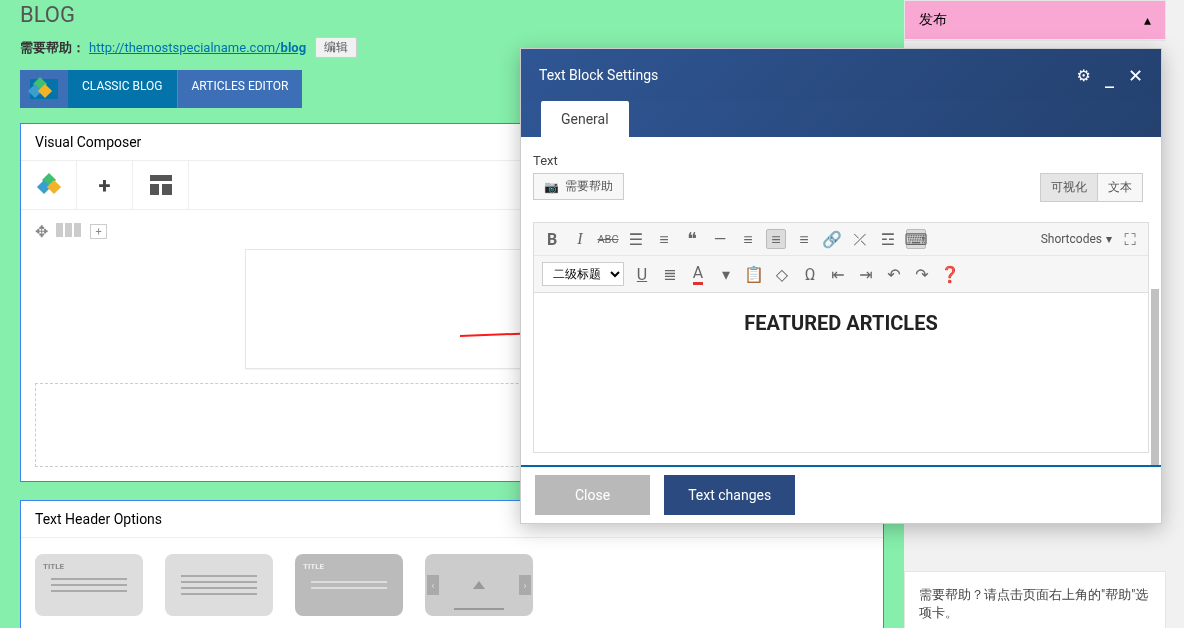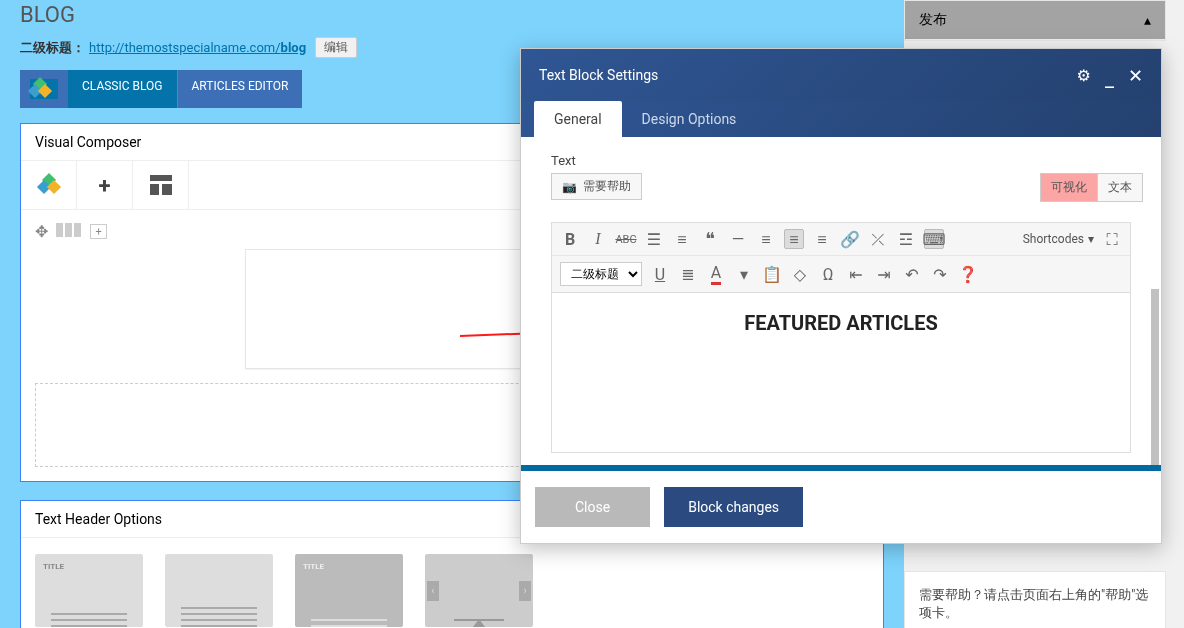--- a/index.html
+++ b/index.html
@@ -1,18 +1,18 @@
 <!DOCTYPE html>
 <html><head>
   <meta charset="utf-8">
   <style>
     * { margin: 0; padding: 0; box-sizing: border-box; font-family: -apple-system, BlinkMacSystemFont, "Segoe UI", Roboto, "Helvetica Neue", Arial, sans-serif; }
     body { background: #f1f1f1; width: 1184px; height: 628px; overflow: hidden; position: relative; }
     .main-area { display: flex; width: 100%; height: 100%; padding: 0; }
-    .left-col { flex: 1; padding: 0 20px 0 20px; background: #7dd3fc; min-width: 0; }
+    .left-col { flex: 1; padding: 0 20px 0 20px; background: #86efac; min-width: 0; }
     .right-col { width: 280px; padding-right: 18px; }
     .page-title { font-size: 22px; font-weight: 400; color: #555; margin-top: 2px; margin-bottom: 10px; }
     .permalink-row { font-size: 13px; color: #333; margin-bottom: 12px; display:flex; align-items:center; gap:4px }
     .permalink-row a { color: #0073aa; text-decoration: underline; }
     .permalink-row strong { color: #0073aa; }
     .edit-btn { margin-left: 5px; background: #f1f1f1; border: 1px solid #ccc; border-radius: 2px; padding: 1px 8px; font-size:12px; cursor: pointer; color:#555 }
     .mode-toggle { display: flex; gap: 0; margin-bottom: 15px; }
     .mode-toggle div { background: #0473aa; color: #fff; font-size: 12px; padding: 9px 14px; cursor: pointer; }
     .mode-toggle .vc-ico { background: #3c6fb5; padding:9px 10px; display:flex; align-items:center; justify-content:center }
     .mode-toggle .editor-btn { background:#3c6fb5; border-left:1px solid rgba(255,255,255,.15) }
@@ -22,48 +22,48 @@
     .vc-toolbar .tb-btn { width:56px; height:48px; display:flex; align-items:center; justify-content:center; border-right:1px solid #eee; cursor:pointer; color:#666 }
     .vc-canvas { padding: 12px 14px 14px; }
     .row-controls { display:flex; gap:8px; align-items:center; margin-bottom:8px; color:#888 }
     .inner-block { position: relative; margin-left: 210px; background:#fff; border:1px solid #e6e6e6; box-shadow:0 1px 1px rgba(0,0,0,.04); padding:14px 12px 16px }
     .block-icons { display:flex; justify-content:center; gap:8px; color:#888; margin-bottom:6px }
     .feat-box { border:1px solid #d6342b; color:#333; text-align:right; padding:10px 12px; font-size:14px; max-width:260px; margin-left:auto }
     .add-below { display:flex; justify-content:center; margin-top:6px; color:#888 }
     .dashed-box { border:1px dashed #ccc; padding:22px; display:flex; justify-content:flex-end; margin-top:14px }
     .gray-add { background:#bfbfbf; border-radius:3px; width:38px; height:38px; display:flex; align-items:center; justify-content:center; color:#fff; font-size:20px; cursor:pointer }
     .header-opts { display:flex; gap:22px; padding:16px 14px }
-    .opt-thumb { width:108px; height:73px; background:#ddd; border-radius:2px; display:flex; align-items:flex-end; justify-content:center; position:relative; overflow:hidden; cursor:pointer }
+    .opt-thumb { width:108px; height:62px; background:#ddd; border-radius:8px; display:flex; align-items:center; justify-content:center; position:relative; overflow:hidden; cursor:pointer }
     .opt-thumb .lines { width:70%; display:flex; flex-direction:column; gap:4px }
     .opt-thumb .line { height:2px; background:#aaa }
-    .publish-panel { background:#a3a3a3; border:1px solid #e5e5e5; }
+    .publish-panel { background:#f9a8d4; border:1px solid #e5e5e5; }
     .help-text { background:#fff; border:1px solid #e5e5e5; padding:14px; font-size:13px; color:#444; margin-top:530px }
     
     .modal { position:absolute; left:520px; top:48px; width:642px; background:#fff; box-shadow:0 5px 20px rgba(0,0,0,.25); border:1px solid #ccc }
     .modal-header { background:#2b4b80; background: linear-gradient(135deg,#2f5694,#24416f); color:#fff; padding:14px 18px; display:flex; align-items:center; justify-content:space-between }
     .modal-title { font-size:14px; font-weight:400 }
     .modal-header-icons { display:flex; gap:14px; align-items:center }
-    .modal-tabs { display:flex; background:#2b4b80; background: linear-gradient(135deg,#2f5694,#24416f); padding-left:13px }
+    .modal-tabs { display:flex; background:#2b4b80; background: linear-gradient(135deg,#2f5694,#24416f); padding-left:20px }
     .modal-tab { padding:10px 20px; font-size:14px; color:#cdd8ea; cursor:pointer }
     .modal-tab.active { background:#fff; color:#444; border-radius:2px 2px 0 0 }
-    .modal-body { padding:12px 30px; max-height:380px; overflow-y:auto; position:relative }
+    .modal-body { padding:12px 12px; max-height:380px; overflow-y:auto; position:relative }
     .field-label { font-size:13px; color:#444; margin:4px 0 5px }
     .media-btn { display:inline-flex; align-items:center; gap:6px; font-size:12px; border:1px solid #ccc; background:#f7f7f7; padding:4px 10px; cursor:pointer; color:#555 }
     .editor-tabs { position:absolute; right:18px; top:36px; display:flex }
     .etab { border:1px solid #ccc; background:#f7f7f7; padding:5px 10px; font-size:12px; color:#555; cursor:pointer; margin-left:-1px }
-    .etab.active { background:#fca5a5 }
+    .etab.active { background:#e5e5e5 }
     .wp-toolbar { border:1px solid #ddd; margin-top:22px; background:#f6f6f6 }
     .tb-row { display:flex; align-items:center; gap:8px; padding:6px 8px; flex-wrap:nowrap; border-bottom:1px solid #e6e6e6; color:#666 }
     .tb-row:last-child{ border-bottom:none }
     .tb-icn { width:20px; height:20px; display:flex; align-items:center; justify-content:center; cursor:pointer; flex:0 0 auto }
     .tb-row .active-icn { background:#dcdcdc; border:1px solid #bbb; border-radius:2px }
     .format-select { font-size:12px; border:1px solid #ccc; padding:3px 6px; background:#fff }
     .editor-content { background:#fff; border:1px solid #ddd; border-top:none; min-height:160px; padding:18px 10px }
     .editor-content h2 { font-size:20px; font-weight:700; text-align:center; color:#222 }
-    .modal-footer { background:#fff; border-top:6px solid #0369a1; padding:16px 14px; display:flex; gap:14px }
+    .modal-footer { background:#fff; border-top:2px solid #0369a1; padding:8px 14px; display:flex; gap:14px }
     .btn-close { background:#b9b9b9; color:#fff; padding:12px 40px; cursor:pointer; font-size:14px }
     .btn-save { background:#2b4b80; color:#fff; padding:12px 24px; cursor:pointer; font-size:14px }
     .shortcodes { font-size:12px; color:#555; margin-left:auto; display:flex; align-items:flex-end; gap:4px }
     .arrow { position:absolute; left:460px; top:318px; pointer-events:none }
     .arrow svg { overflow:visible }
     .scroll-fake { position:absolute; right:2px; top:152px; width:8px; height:390px; background:#f1f1f1 }
     .scroll-fake .thumb { background:#c1c1c1; width:100%; height:260px; position:absolute; top:0 }
     .vc-logo{ width:20px; height:20px; position:relative }
     .vc-logo span{ position:absolute; width:10px; height:10px }
     .logo-c1{ background:#3fbf6f; left:5px; top:0; transform:rotate(45deg) }
@@ -74,21 +74,21 @@
     .slider-thumb{ background:#ccc }
     .slider-nav{ position:absolute; top:50%; transform:translateY(-50%); width:12px; height:20px; background:#aaa; display:flex; align-items:center; justify-content:center; color:#ddd; font-size:10px }
   </style>
 </head>
 <body>
 
 <div class="main-area">
   <div class="left-col">
     <div class="page-title">BLOG</div>
     <div class="permalink-row">
-      <b>二级标题：</b>
+      <b>需要帮助：</b>
       <a href="#"><span>http://themostspecialname.com/</span><strong>blog</strong></a>
       <button class="edit-btn">编辑</button>
     </div>
     <div class="mode-toggle">
       <div class="vc-ico">
         <div class="vc-logo">
             <span class="logo-c1"></span>
             <span class="logo-c2"></span>
             <span class="logo-c3"></span>
           </div>
@@ -211,21 +211,20 @@
   <div class="modal-header">
     <div class="modal-title">Text Block Settings</div>
     <div class="modal-header-icons">
       <span>⚙</span>
       <span style="font-size:20px;position:relative;top:4px">_</span>
       <span style="font-size:18px">✕</span>
     </div>
   </div>
   <div class="modal-tabs">
     <div class="modal-tab active">General</div>
-    <div class="modal-tab">Design Options</div>
   </div>
   <div class="modal-body">
     <div class="field-label">Text</div>
     <div class="media-btn">
       <span>📷</span>
       <span>需要帮助</span>
     </div>
     <div class="editor-tabs">
       <div class="etab active">可视化</div>
       <div class="etab">文本</div>
@@ -274,15 +273,15 @@
     </div>
     <div class="editor-content">
       <h2>FEATURED ARTICLES</h2>
     </div>
     <div class="scroll-fake">
         <div class="thumb"></div>
       </div>
   </div>
   <div class="modal-footer">
     <div class="btn-close">Close</div>
-    <div class="btn-save">Block changes</div>
+    <div class="btn-save">Text changes</div>
   </div>
 </div>
 
 </body></html>

